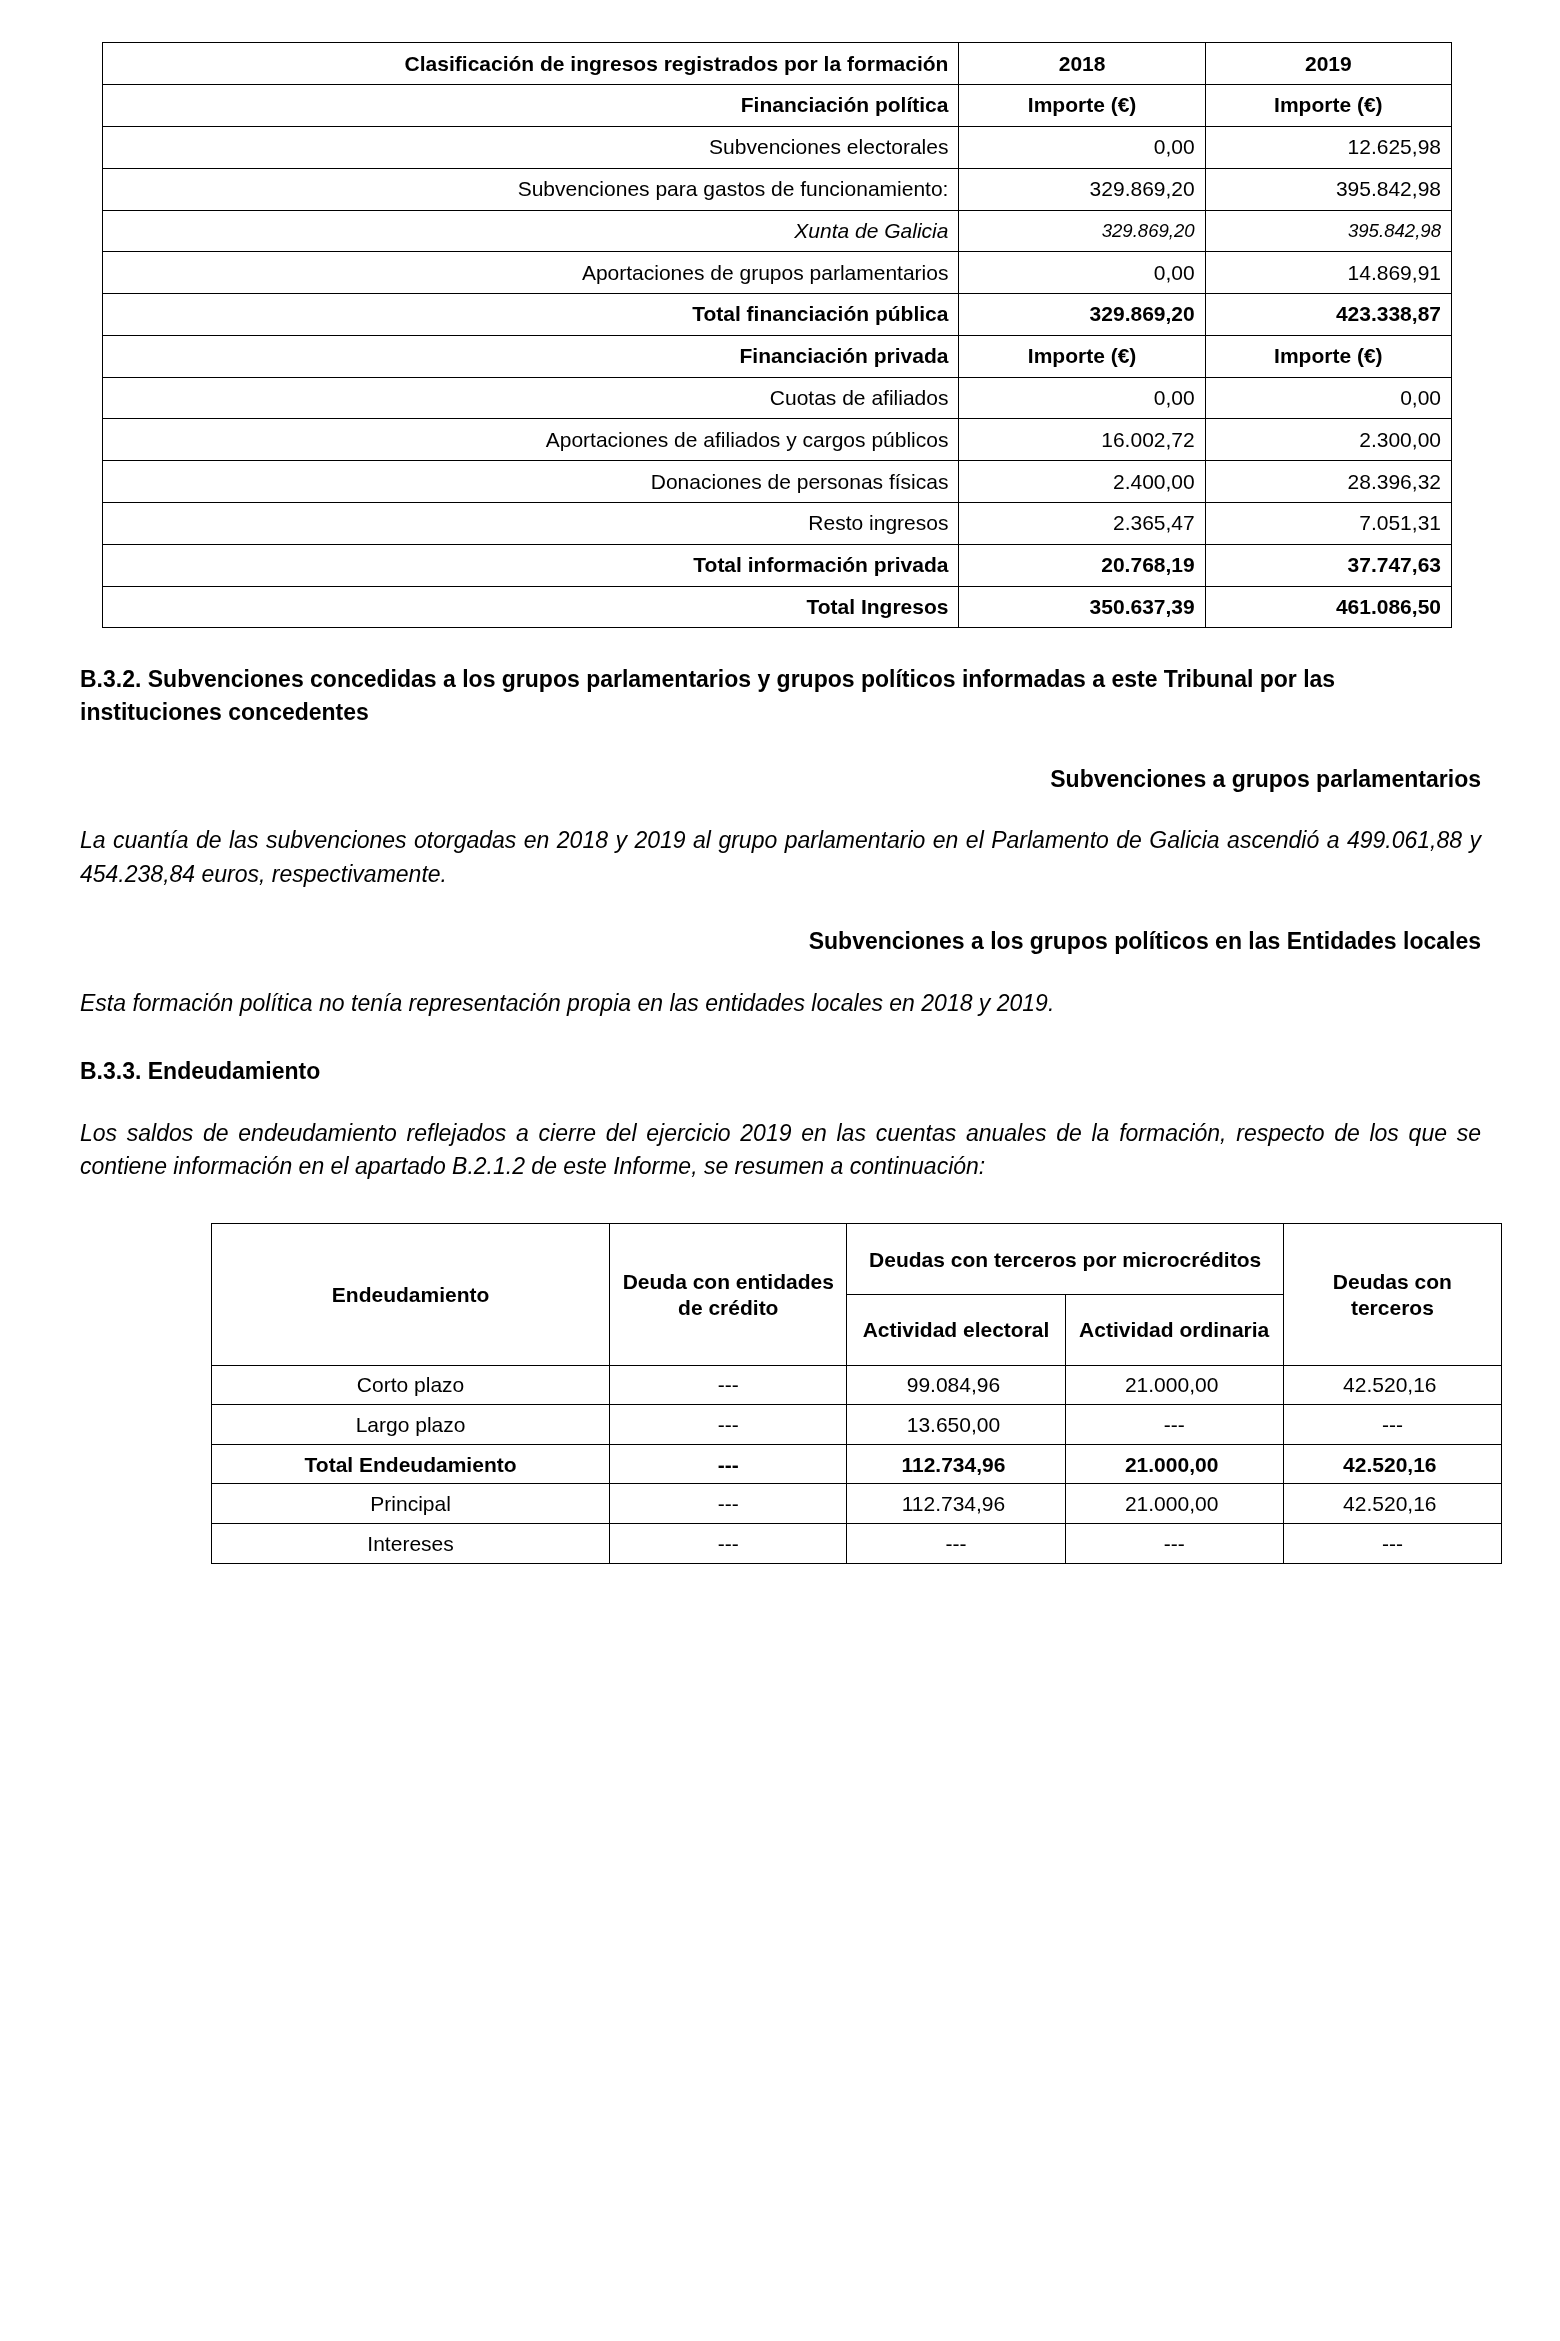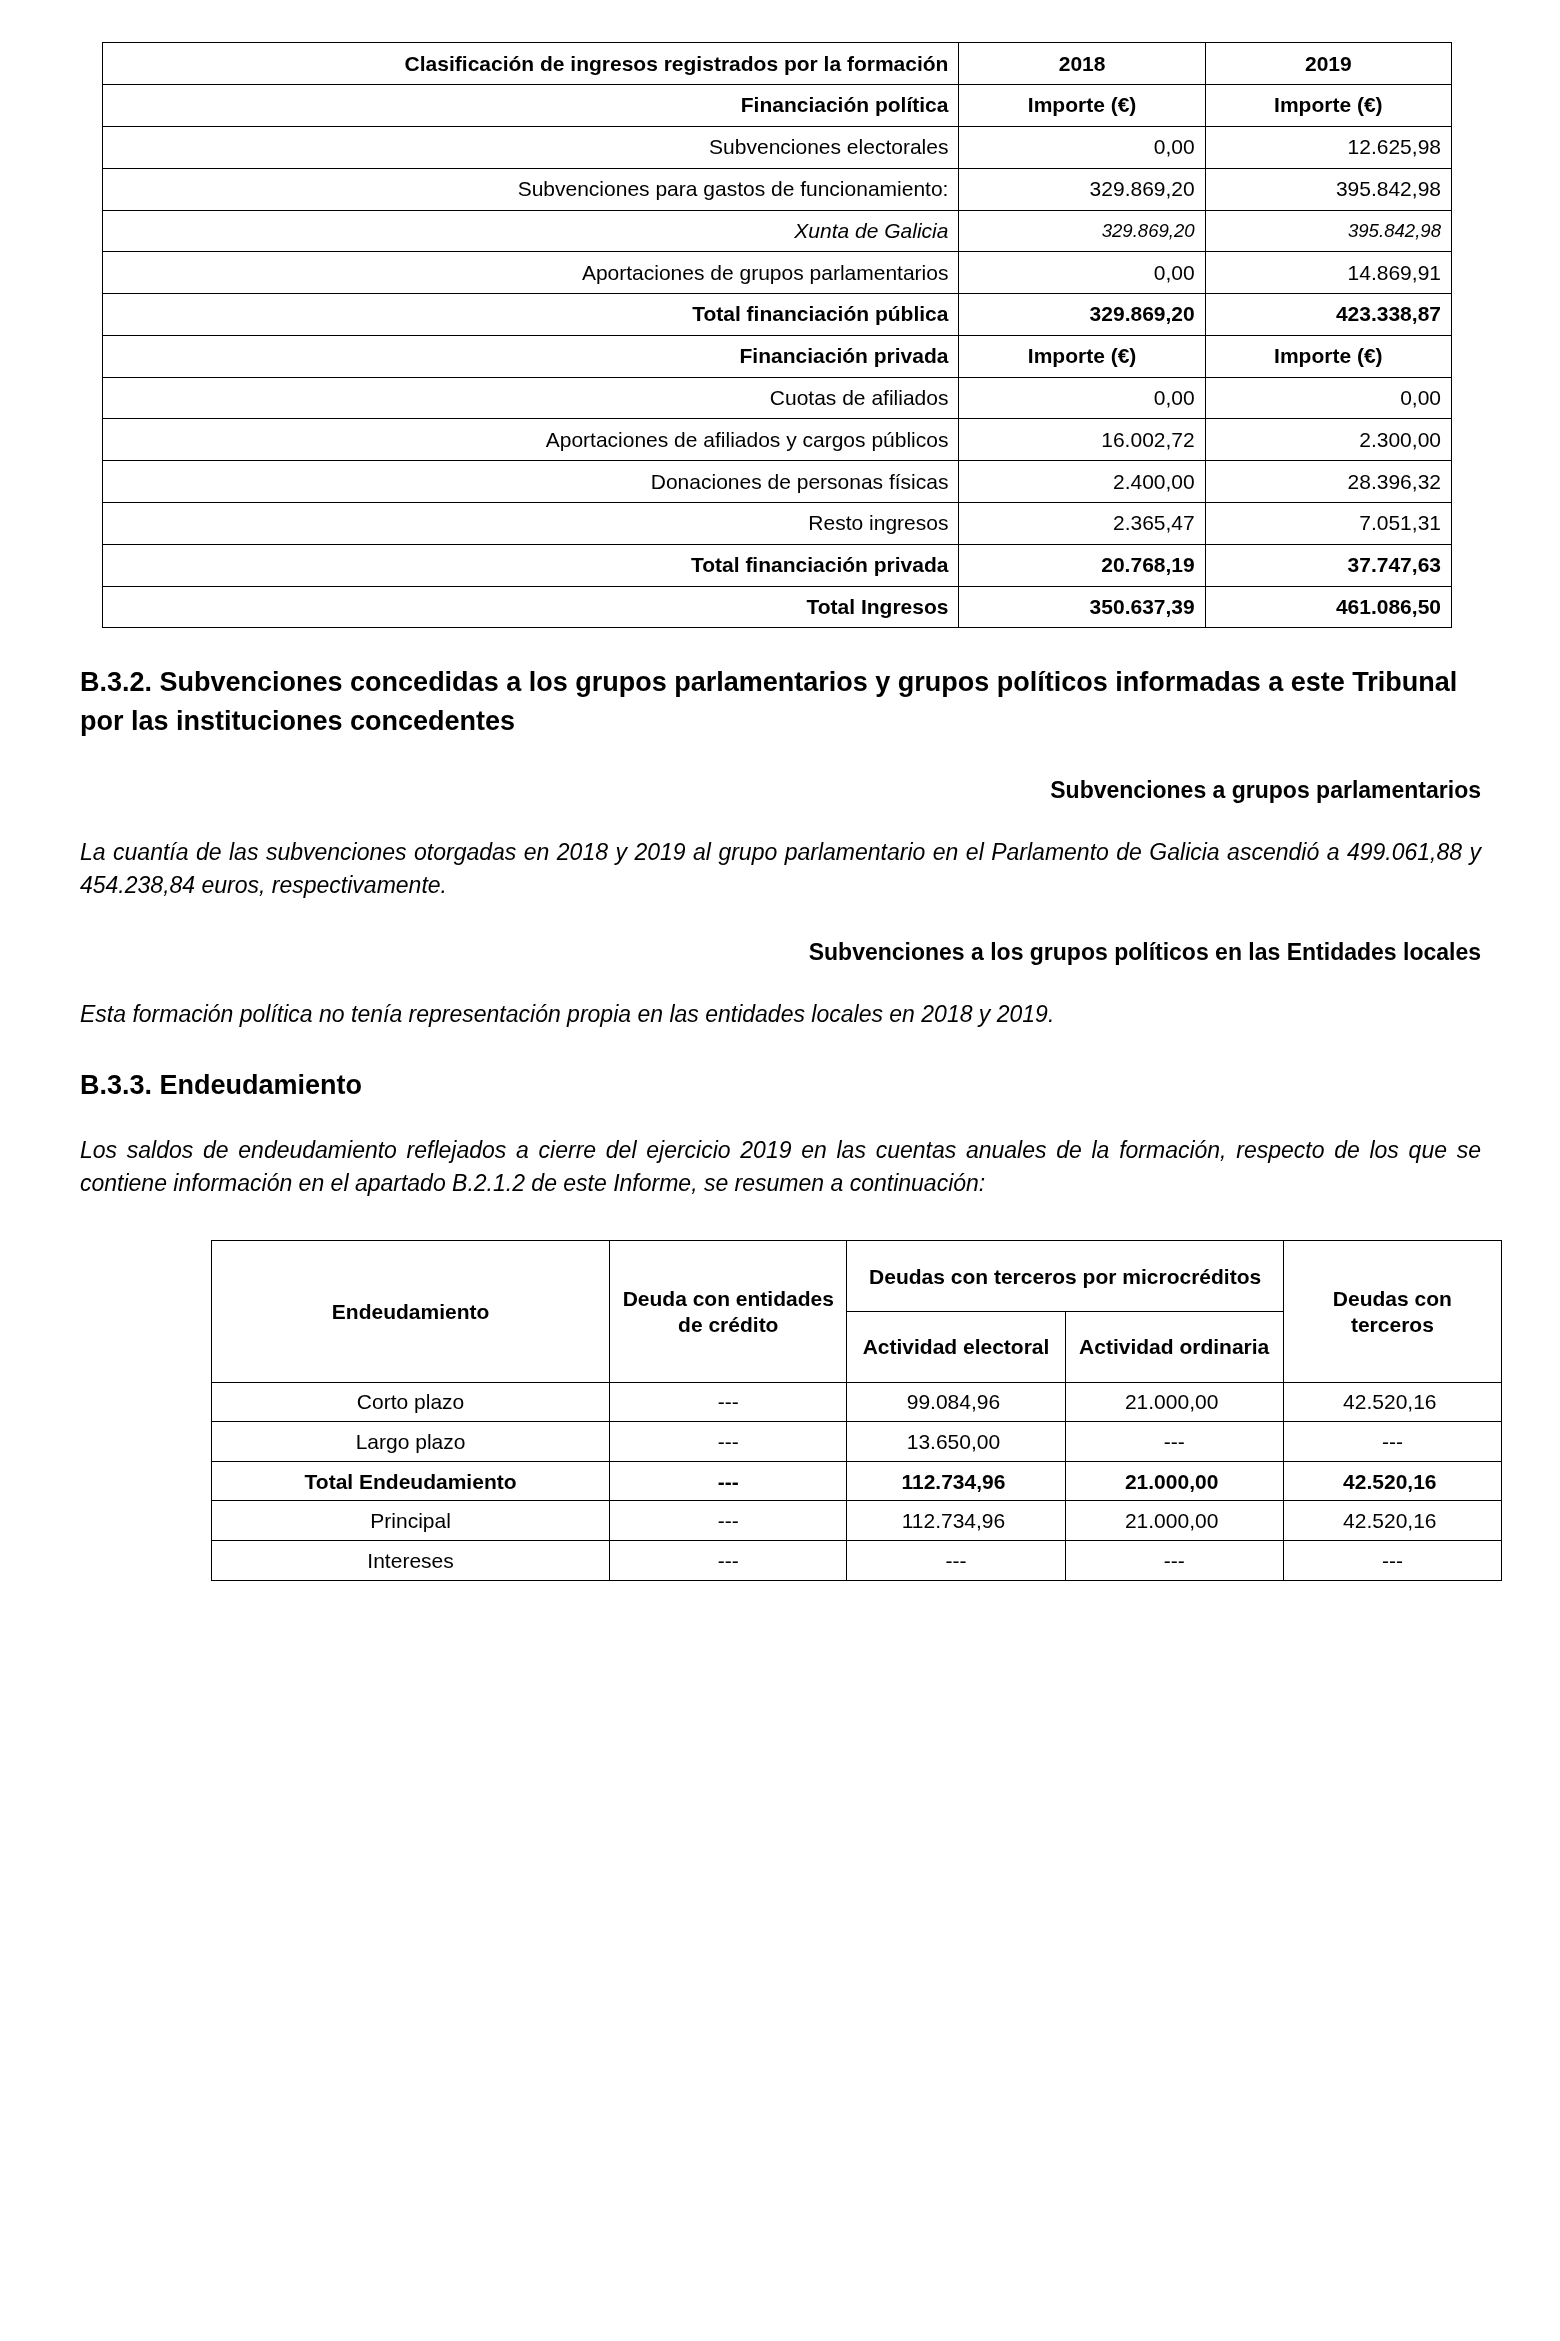--- a/index.html
+++ b/index.html
@@ -41,21 +41,21 @@
   .indent1 { padding-left: 37px !important; }
   .indent2 { padding-left: 73px !important; }
   .small-it { font-size: 18.6px; font-style: italic; }
 
   .col-lbl  { width: 852px; }
   .col-2018 { width: 245px; }
   .col-2019 { width: 245px; }
 
   
   h2.sec {
-    font-size: 27px;
+    font-size: 23px;
     font-weight: bold;
     margin: 35px 0 0 0;
     line-height: 1.42;
     text-align: left;
   }
   h3.sub {
     font-size: 23px;
     font-weight: bold;
     margin: 34px 0 0 0;
     line-height: 1.42;
@@ -168,21 +168,21 @@
         <td class="num">28.396,32</td>
       </tr>
 
       <tr>
         <td class="lbl indent1">Resto ingresos</td>
         <td class="num">2.365,47</td>
         <td class="num">7.051,31</td>
       </tr>
 
       <tr>
-        <td class="lbl bold">Total financiación privada</td>
+        <td class="lbl bold">Total información privada</td>
         <td class="num bold">20.768,19</td>
         <td class="num bold">37.747,63</td>
       </tr>
 
       <tr>
         <td class="lbl bold">Total Ingresos</td>
         <td class="num bold">350.637,39</td>
         <td class="num bold">461.086,50</td>
       </tr>
     </tbody>

